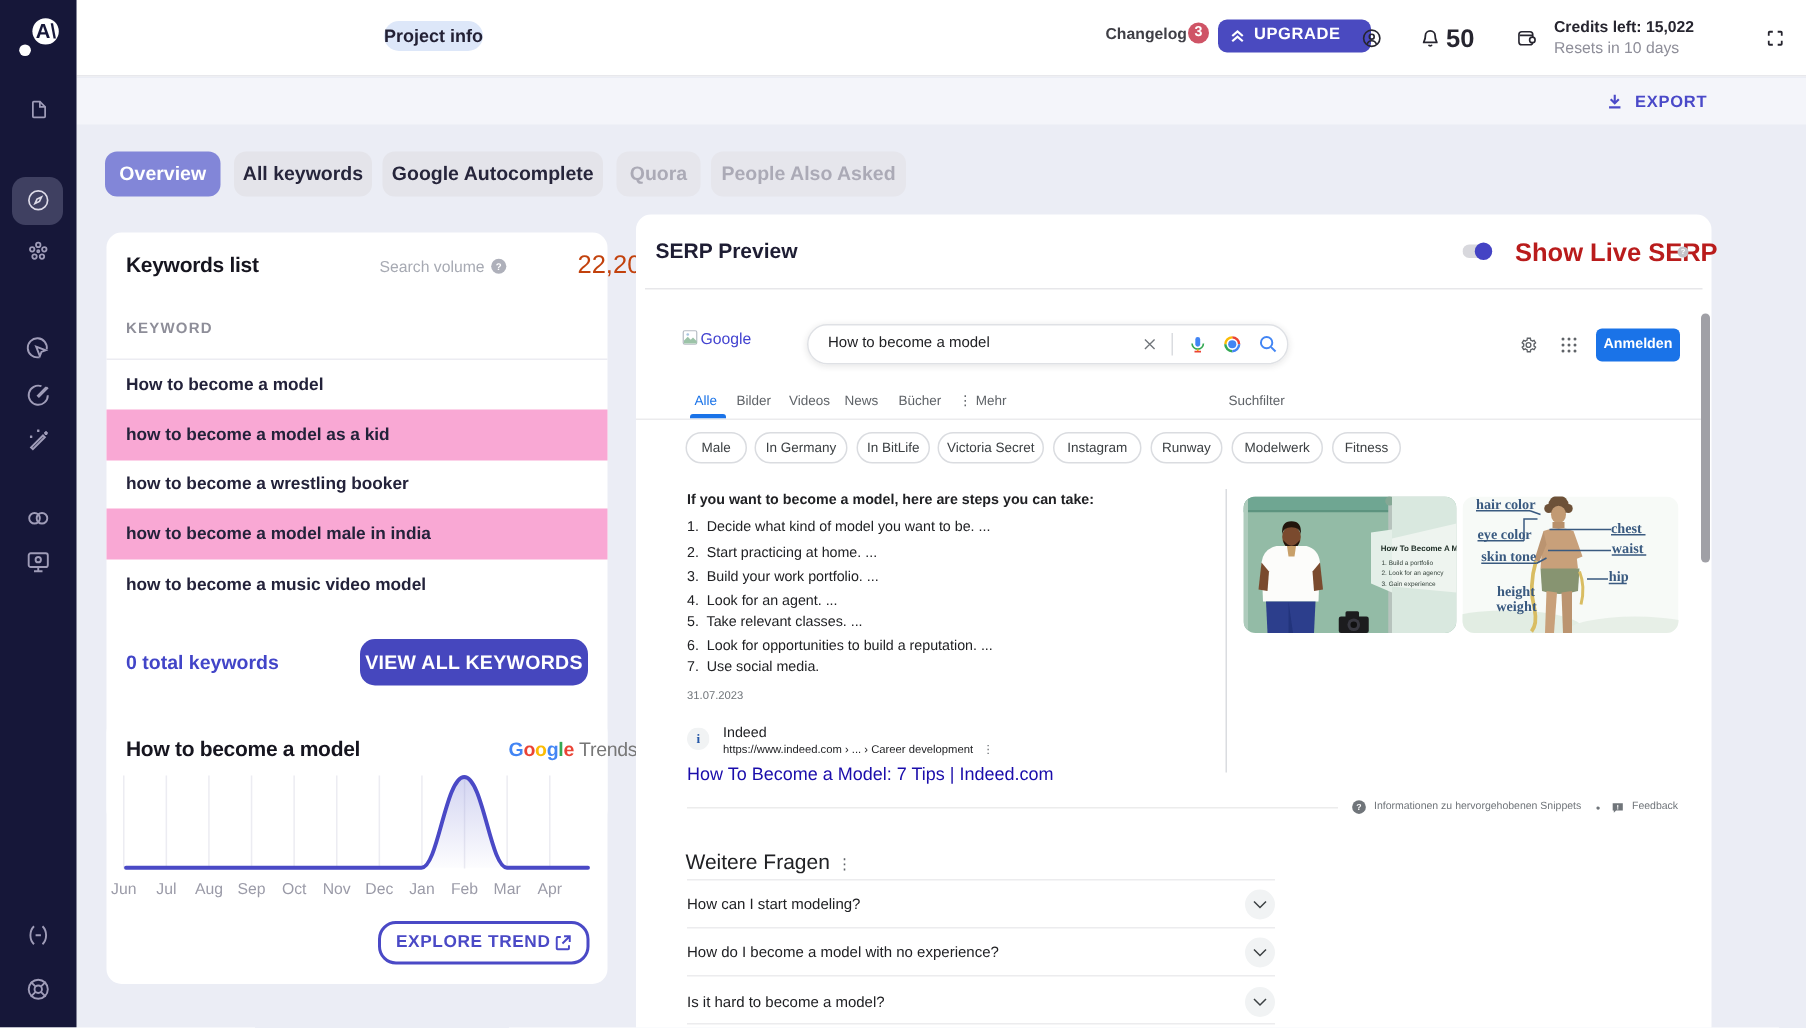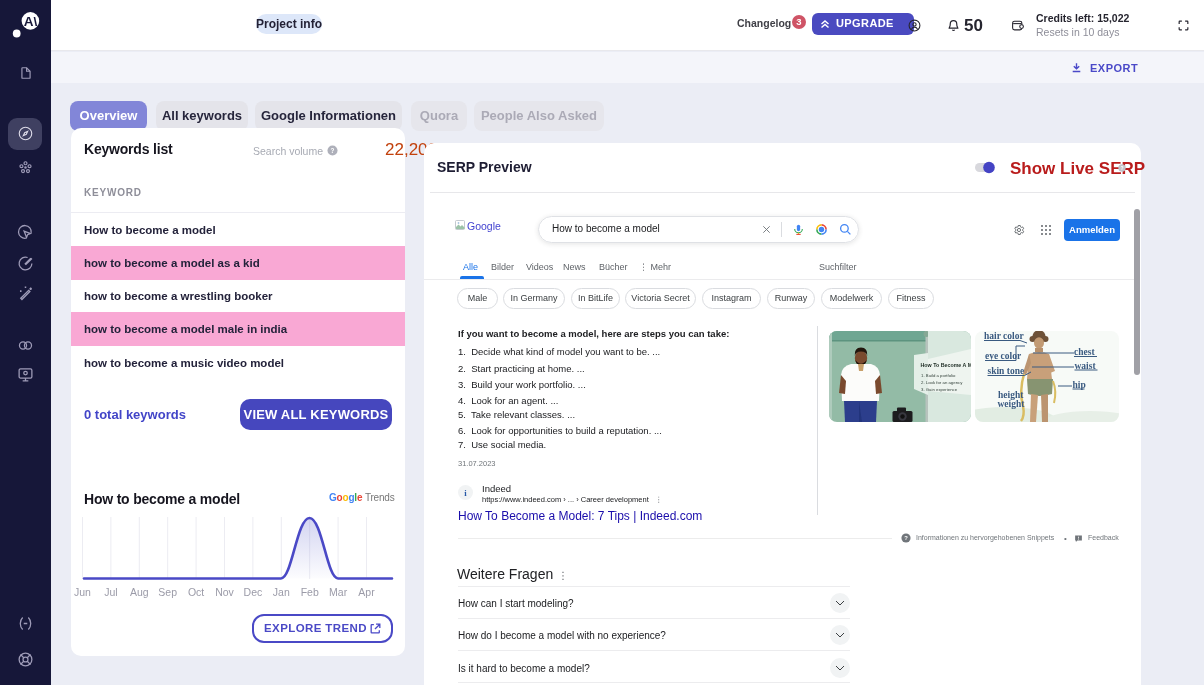--- a/index.html
+++ b/index.html
@@ -28,34 +28,34 @@
 
 
 .tab { top:101px; height:30px; border-radius:8px; font-size:13px; font-weight:700; line-height:30px; text-align:center; }
 #tab1 { left:70px; width:77px; background:#8286d8; color:#fff; }
 #tab2 { left:156px; width:92px; background:#e4e4ea; color:#26253b; }
 #tab3 { left:255px; width:147px; background:#e4e4ea; color:#26253b; }
 #tab4 { left:411px; width:56px; background:#e6e6ec; color:#abaab6; }
 #tab5 { left:474px; width:130px; background:#e6e6ec; color:#abaab6; }
 
 
-#kwcard { left:71px; top:128px; width:334px; height:395px; background:#fff; border-radius:10px; }
+#kwcard { left:71px; top:155px; width:334px; height:395px; background:#fff; border-radius:10px; }
 #kwtitle { left:13px; top:13px; font-size:14px; font-weight:700; color:#16151f; letter-spacing:-0.2px; }
 #svlabel { left:182px; top:16.5px; font-size:10.5px; color:#a7aab3; font-weight:400; }
 #svnum { left:273px; top:12px; font-size:17px; font-weight:400; color:#c2410c;margin-left:41px; }
 #kwhead { left:13px; top:59px; font-size:10px; font-weight:700; color:#8e8e99; letter-spacing:0.8px; }
 .kwrow { left:0; width:334px; height:34px; font-size:11.5px; font-weight:700; color:#23223a; line-height:34px; padding-left:13px; }
 .kwalt { background:#f9a8d4; }
 #kwtotal { left:13px; top:279px; font-size:13px; font-weight:700; color:#4245c8; }
 #kwbtn { left:169px; top:271px; width:152px; height:31px; background:#4647be; border-radius:10px; color:#fff; font-size:13px; font-weight:700; text-align:center; line-height:31px; letter-spacing:0.2px; }
 
 
 #trcard { left:71px; top:478px; width:334px; height:178px; background:#fff; border-radius:10px; }
 #trtitle { left:13px; top:13px; font-size:14px; font-weight:700; color:#16151f; letter-spacing:-0.2px; }
-#trlogo { left:258px; top:14px; font-size:10px; font-weight:700; letter-spacing:-0.2px; }
+#trlogo { left:268px; top:14px; font-size:13px; font-weight:700; letter-spacing:-0.2px; }
 #trbtn { left:181px; top:136px; width:141px; height:29px; border:2px solid #4a49c6; border-radius:12px; color:#4a49c6; font-size:11.5px; font-weight:700; background:#fff; }
 #trbtn span { position:absolute; left:10px; top:6px; letter-spacing:0.4px; }
 
 
 #serp { left:424px; top:143px; width:717px; height:667px; background:#fff; border-radius:10px 10px 0 0; }
 #serphead { left:13px; top:16px; font-size:14px; font-weight:700; color:#1e1d33; }
 #showlive { left:586px; top:16px; font-size:17px; font-weight:700; color:#b91c1c; }
 #serpdivider { left:6px; top:49px; width:705px; height:1px; background:#e7e7ea; }
 #gsearch { left:114px; top:73px; width:321px; height:27px; border:1px solid #dfe1e5; border-radius:14px; box-shadow:0 1px 5px rgba(32,33,36,0.12); }
 #gquery { left:128px; top:80px; font-size:10px; color:#202124; }
@@ -166,21 +166,21 @@
     </svg>
 </div>
 <div id="exportbar" class="abs">
   <svg class="ic" style="left:1019px;top:9px;" width="13" height="13" viewBox="0 0 24 24" fill="none" stroke="#4a49c8" stroke-width="2.6">
       <path d="M12 4v10M7 9.5l5 5 5-5M5 19.5h14"></path>
     </svg>
   <div id="exportlnk" class="abs">EXPORT</div>
 </div>
 <div id="tab1" class="tab abs">Overview</div>
 <div id="tab2" class="tab abs">All keywords</div>
-<div id="tab3" class="tab abs">Google Informationen</div>
+<div id="tab3" class="tab abs">Google Autocomplete</div>
 <div id="tab4" class="tab abs">Quora</div>
 <div id="tab5" class="tab abs">People Also Asked</div>
 
 <div id="kwcard" class="abs">
   <div id="kwtitle" class="abs">Keywords list</div>
   <div id="svlabel" class="abs">Search volume</div>
   <svg class="ic" style="left:256px;top:17px;" width="11" height="11" viewBox="0 0 24 24">
       <circle cx="12" cy="12" r="11" fill="#aeb0ba"></circle>
       <text x="12" y="17" font-size="14" font-weight="bold" fill="#fff" text-anchor="middle" font-family="Liberation Sans">?</text>
     </svg>

